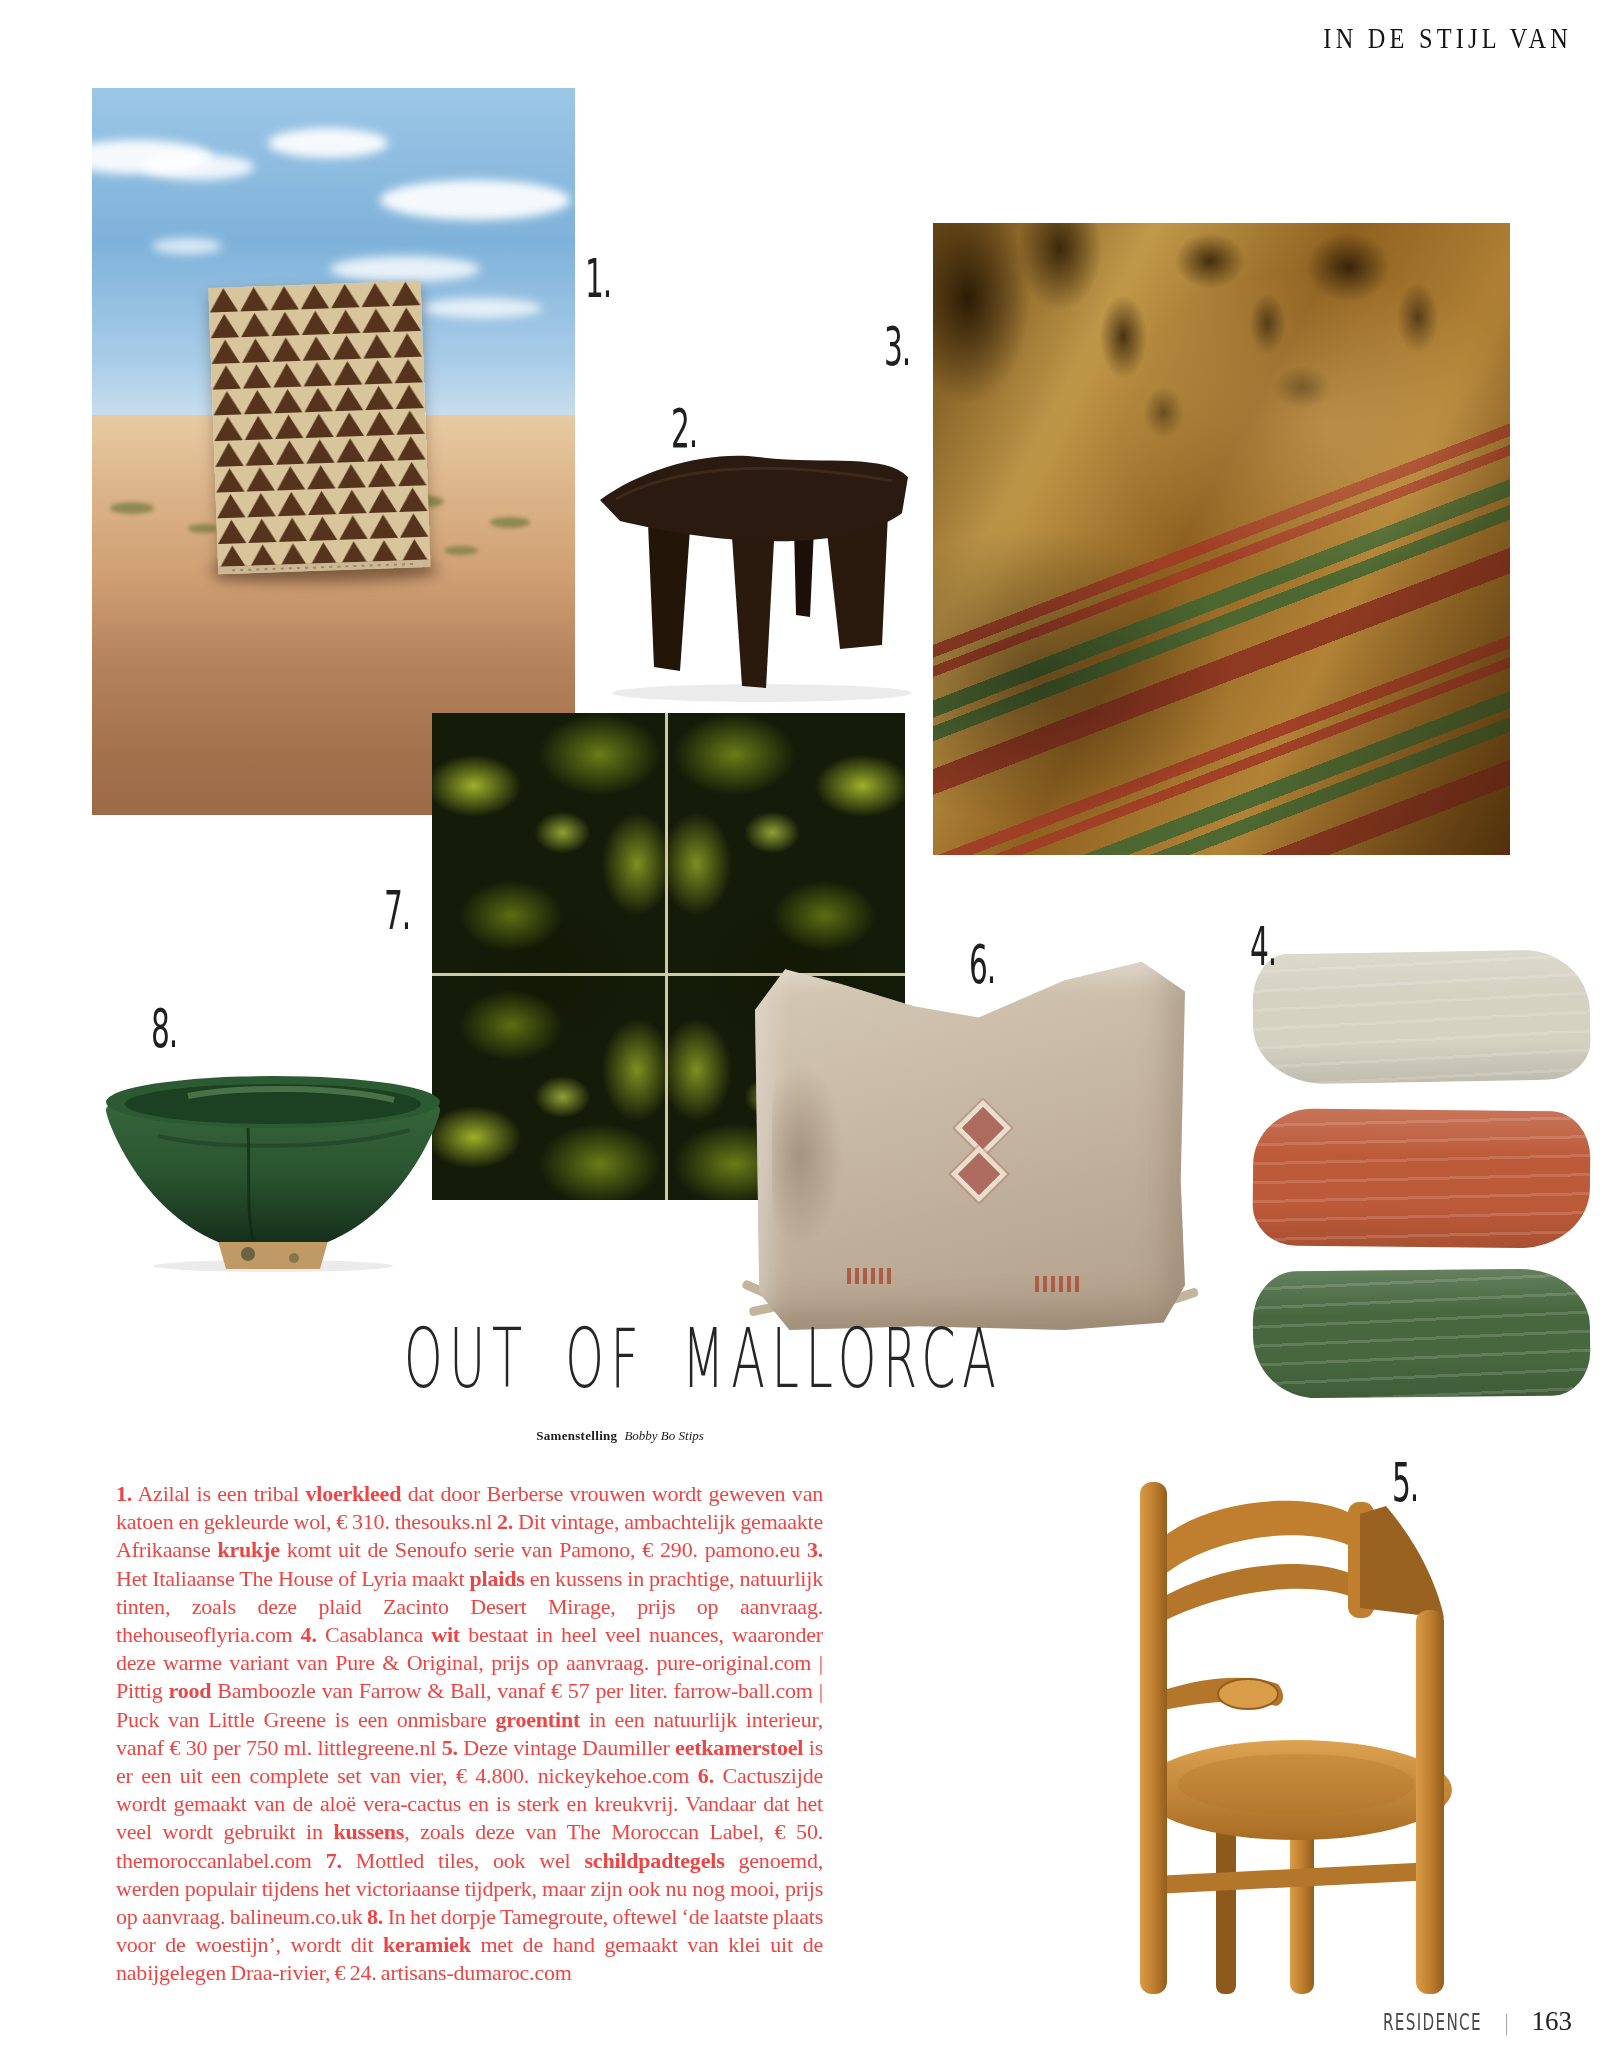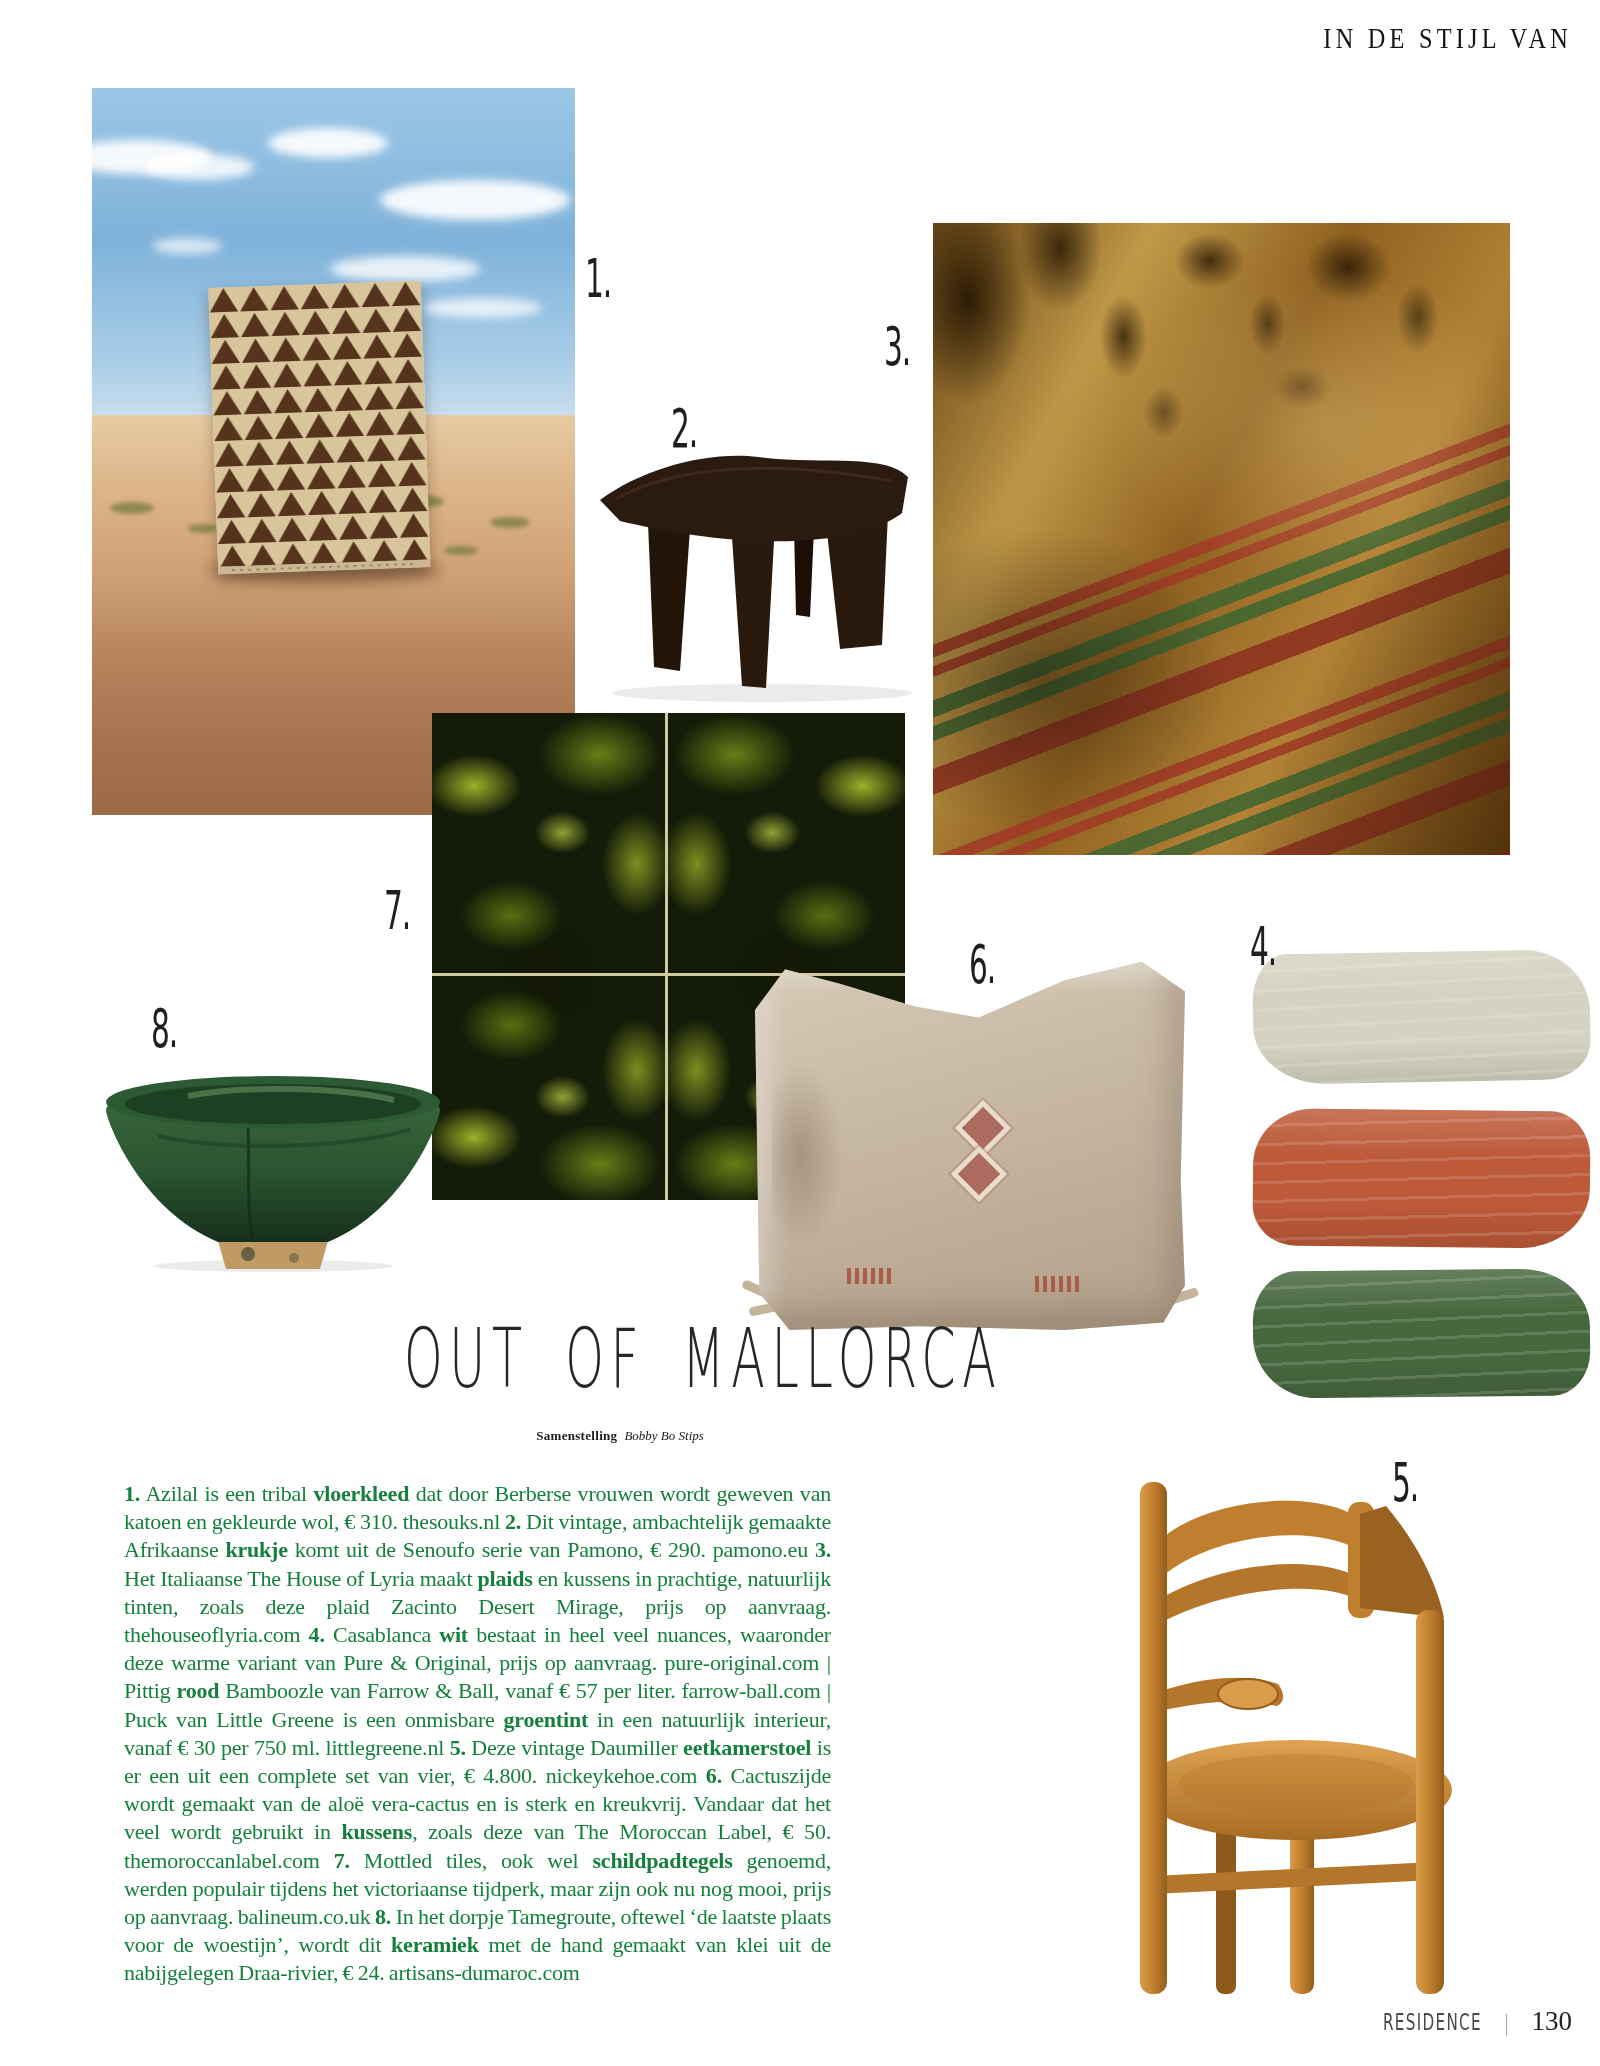--- a/index.html
+++ b/index.html
@@ -123,22 +123,22 @@
   
   .title{position:absolute;left:260px;top:1318px;width:720px;text-align:center;z-index:5;
        font-family:"DejaVu Sans",sans-serif;font-weight:200;font-size:82px;line-height:1;
        letter-spacing:11px;word-spacing:24px;color:#262626;transform:scaleX(.6);transform-origin:center top;
        white-space:nowrap;}
   .credit{position:absolute;left:260px;top:1428px;width:720px;text-align:center;z-index:5;font-size:13px;}
   .credit .lbl{font-weight:700;font-family:"Liberation Serif",serif;letter-spacing:.3px;}
   .credit .nm{font-style:italic;font-family:"Liberation Serif",serif;margin-left:7px;}
 
   
-  .body-copy{position:absolute;left:124px;top:1480px;width:707px;z-index:5;
-       font-family:"Liberation Serif",serif;font-size:22px;line-height:28.2px;color:#15803d;
+  .body-copy{position:absolute;left:116px;top:1480px;width:707px;z-index:5;
+       font-family:"Liberation Serif",serif;font-size:22px;line-height:28.2px;color:#ef4444;
        text-align:justify;letter-spacing:-.2px;word-spacing:-1px;}
   .body-copy strong{font-weight:700;}
 </style>
 </head>
 <body>
 
 <div class="page">
 
   <div class="kicker">IN DE STIJL VAN</div>
 
@@ -271,16 +271,16 @@
   <div class="title">OUT OF MALLORCA</div>
   <div class="credit">
     <span class="lbl">Samenstelling</span><span class="nm">Bobby Bo Stips</span>
   </div>
 
   <div class="body-copy"><strong>1.</strong><span> Azilal is een tribal </span><strong>vloerkleed</strong><span> dat door Berberse vrouwen wordt geweven van katoen en gekleurde wol, € 310. thesouks.nl </span><strong>2.</strong><span> Dit vintage, ambachtelijk gemaakte Afrikaanse </span><strong>krukje</strong><span> komt uit de Senoufo serie van Pamono, € 290. pamono.eu </span><strong>3.</strong><span> Het Italiaanse The House of Lyria maakt </span><strong>plaids</strong><span> en kussens in prachtige, natuurlijk tinten, zoals deze plaid Zacinto Desert Mirage, prijs op aanvraag. thehouseoflyria.com </span><strong>4.</strong><span> Casablanca </span><strong>wit</strong><span> bestaat in heel veel nuances, waaronder deze warme variant van Pure &amp; Original, prijs op aanvraag. pure-original.com | Pittig </span><strong>rood</strong><span> Bamboozle van Farrow &amp; Ball, vanaf € 57 per liter. farrow-ball.com | Puck van Little Greene is een onmisbare </span><strong>groentint</strong><span> in een natuurlijk interieur, vanaf € 30 per 750 ml. littlegreene.nl </span><strong>5.</strong><span> Deze vintage Daumiller </span><strong>eetkamerstoel</strong><span> is er een uit een complete set van vier, € 4.800. nickeykehoe.com </span><strong>6.</strong><span> Cactuszijde wordt gemaakt van de aloë vera-cactus en is sterk en kreukvrij. Vandaar dat het veel wordt gebruikt in </span><strong>kussens</strong><span>, zoals deze van The Moroccan Label, € 50. themoroccanlabel.com </span><strong>7.</strong><span> Mottled tiles, ook wel </span><strong>schildpadtegels</strong><span> genoemd, werden populair tijdens het victoriaanse tijdperk, maar zijn ook nu nog mooi, prijs op aanvraag. balineum.co.uk </span><strong>8.</strong><span> In het dorpje Tamegroute, oftewel ‘de laatste plaats voor de woestijn’, wordt dit </span><strong>keramiek</strong><span> met de hand gemaakt van klei uit de nabijgelegen Draa-rivier, € 24. artisans-dumaroc.com</span></div>
 
   <div class="folio">
     <span class="mag">RESIDENCE</span>
     <span class="sep">|</span>
-    <span class="num">130</span>
+    <span class="num">163</span>
   </div>
 
 </div>
 
 </body></html>

